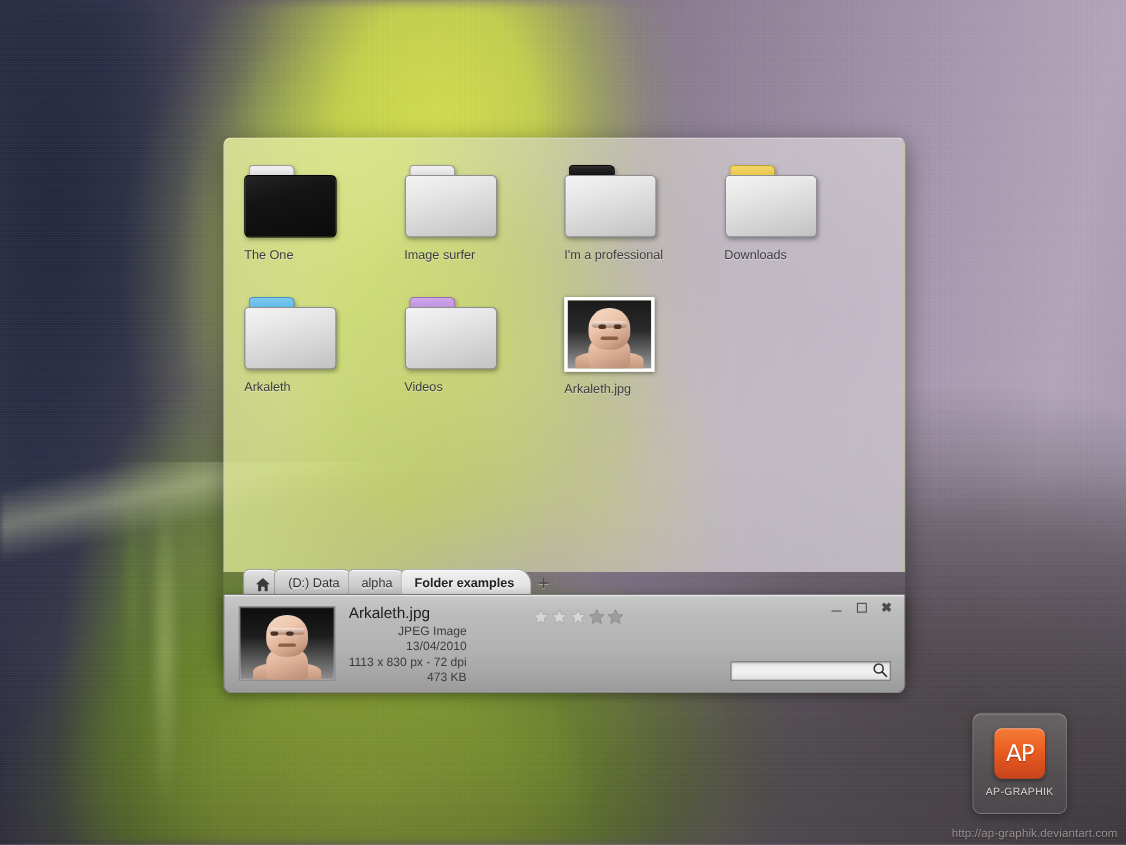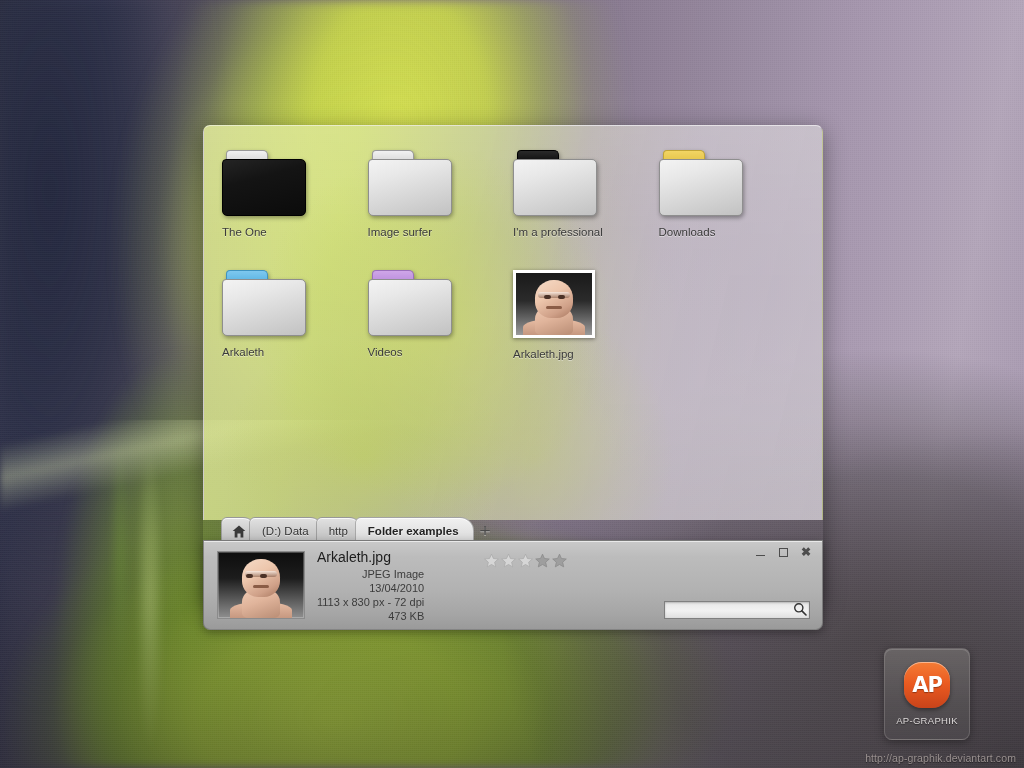--- a/index.html
+++ b/index.html
@@ -346,25 +346,25 @@
     border-radius: 8px;
     background: linear-gradient(180deg, rgba(112,108,108,0.78) 0%, rgba(88,84,86,0.74) 60%, rgba(78,74,78,0.72) 100%);
     border: 1px solid rgba(160,156,156,0.35);
     box-shadow: 0 2px 8px rgba(0,0,0,.35), inset 0 1px 0 rgba(255,255,255,.16);
     display: flex; flex-direction: column;
     align-items: center; justify-content: center;
     gap: 7px;
   }
   #ap-logo {
     width: 46px; height: 46px;
-    border-radius: 18px;
+    border-radius: 7px;
     background: linear-gradient(180deg,#f47c35 0%,#ea5a20 48%,#c8431a 100%);
     box-shadow: inset 0 1px 0 rgba(255,255,255,.45), 0 2px 4px rgba(0,0,0,.4);
     display: flex; align-items: center; justify-content: center;
-    font-size: 21px; font-weight: bold; letter-spacing: -1px;
+    font-size: 21px; font-weight: normal; letter-spacing: -1px;
     color: #fff;
     text-shadow: 0 1px 1px rgba(0,0,0,.35);
     font-family: "DejaVu Sans", sans-serif;
     cursor: pointer;
   }
   #ap-label {
     font-size: 9.5px; color: #ddd9d9;
     letter-spacing: .3px;
     text-shadow: 0 1px 1px rgba(0,0,0,.5);
   }
@@ -458,21 +458,21 @@
         <span>
           <svg class="home-glyph" viewBox="0 0 16 15" xmlns="http://www.w3.org/2000/svg">
             <path d="M8 0.5 L15.3 7 L13 7 L13 14.5 L9.8 14.5 L9.8 9.8 L6.2 9.8 L6.2 14.5 L3 14.5 L3 7 L0.7 7 Z" fill="#3a3a3a"></path>
           </svg>
         </span>
       </div>
       <div class="tabitem t1">
         <span>(D:) Data</span>
       </div>
       <div class="tabitem t2">
-        <span>http</span>
+        <span>alpha</span>
       </div>
       <div class="tabitem active">
         <span>Folder examples</span>
       </div>
       <div id="tab-add">+</div>
     </div>
 
     <div id="detail-panel">
       <div id="detail-inner">
 

